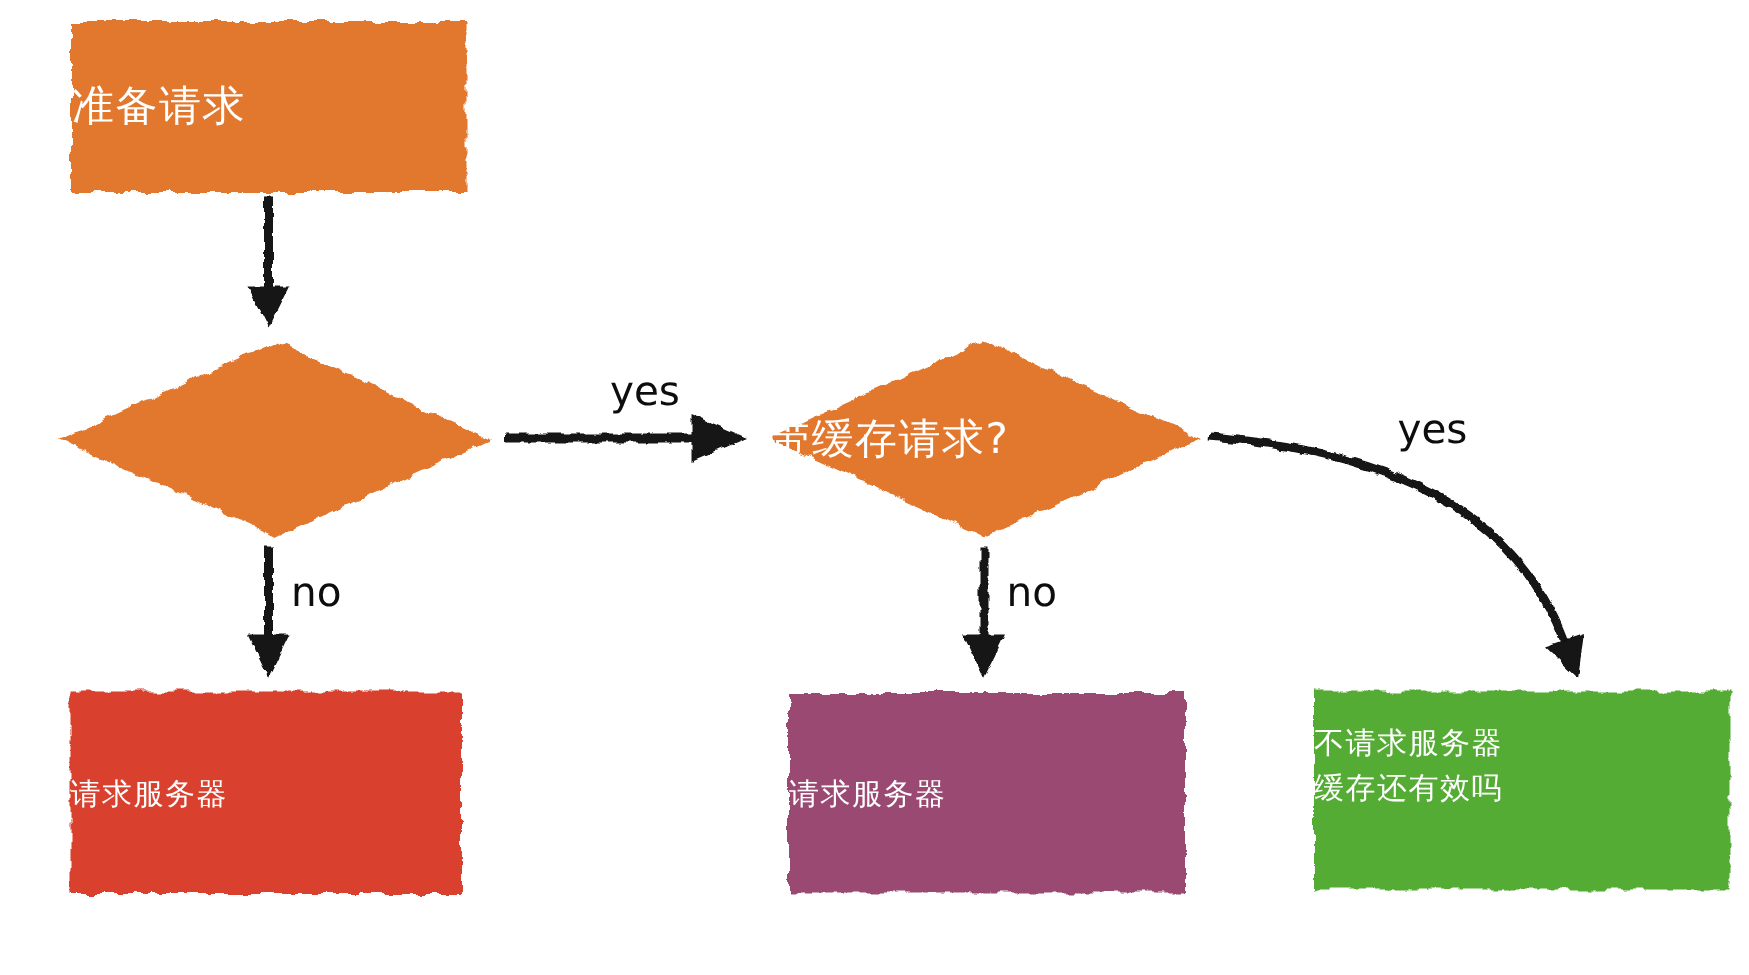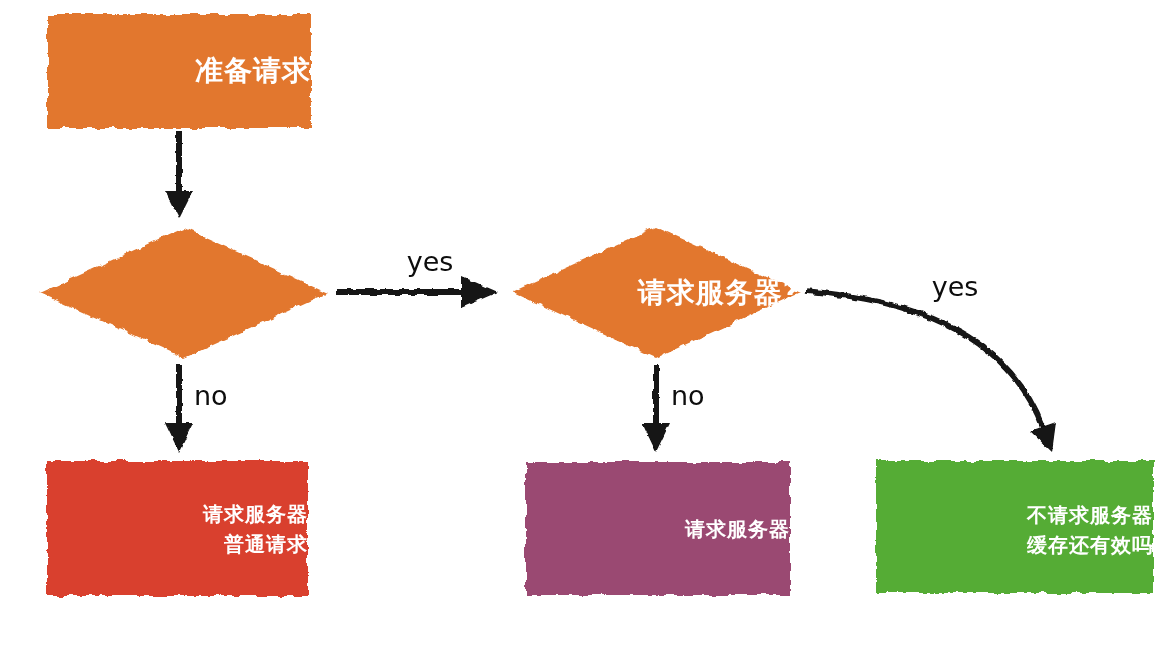--- a/index.html
+++ b/index.html
@@ -1,21 +1,21 @@
 <!DOCTYPE html>
 <html><head>
 <meta charset="utf-8">
 <style>
   html,body{margin:0;padding:0;background:#ffffff;}
   body{font-family:"DejaVu Sans","Liberation Sans",sans-serif;}
   .stage{position:relative;width:1166px;height:650px;background:#ffffff;overflow:hidden;}
   .stage svg{position:absolute;left:0;top:0;}
   .overlay{position:absolute;left:0;top:0;width:1166px;height:650px;pointer-events:none;}
-  .node-label{position:absolute;display:flex;flex-direction:column;align-items:flex-end;justify-content:center;
-    color:#ffffff;font-weight:700;text-align:center;letter-spacing:1px;}
+  .node-label{position:absolute;display:flex;flex-direction:column;align-items:flex-start;justify-content:center;
+    color:#ffffff;font-weight:400;text-align:center;letter-spacing:1px;}
   .node-label .l{line-height:1.5;}
   .fs28{font-size:28px;}
   .fs30{font-size:20px;}
   .edge-label{position:absolute;color:#0d0d0d;font-size:27px;font-weight:400;text-align:center;}
 </style>
 </head>
 <body>
 
 <div class="stage">
 
@@ -70,33 +70,32 @@
   </svg>
 
   <div class="overlay">
 
     <div class="node-label fs28" style="left:48px;top:14px;width:263px;height:114px;">
       <span class="l">准备请求</span>
     </div>
 
 
     <div class="node-label fs28" style="left:512px;top:227px;width:288px;height:131px;">
-      <span class="l">请求服务器?</span>
+      <span class="l">带缓存请求?</span>
     </div>
 
     <div class="node-label fs30" style="left:47px;top:461px;width:261px;height:135px;">
       <span class="l">请求服务器</span>
-      <span class="l">普通请求</span>
     </div>
 
     <div class="node-label fs30" style="left:526px;top:462px;width:264px;height:133px;">
       <span class="l">请求服务器</span>
     </div>
 
-    <div class="node-label fs30" style="left:876px;top:464px;width:277px;height:132px;">
+    <div class="node-label fs30" style="left:876px;top:444px;width:277px;height:132px;">
       <span class="l">不请求服务器</span>
       <span class="l">缓存还有效吗</span>
     </div>
 
     <div class="edge-label" style="left:395px;top:246px;width:70px;">yes</div>
 
     <div class="edge-label" style="left:194px;top:380px;width:50px;text-align:left;">no</div>
 
     <div class="edge-label" style="left:671px;top:380px;width:50px;text-align:left;">no</div>
 

